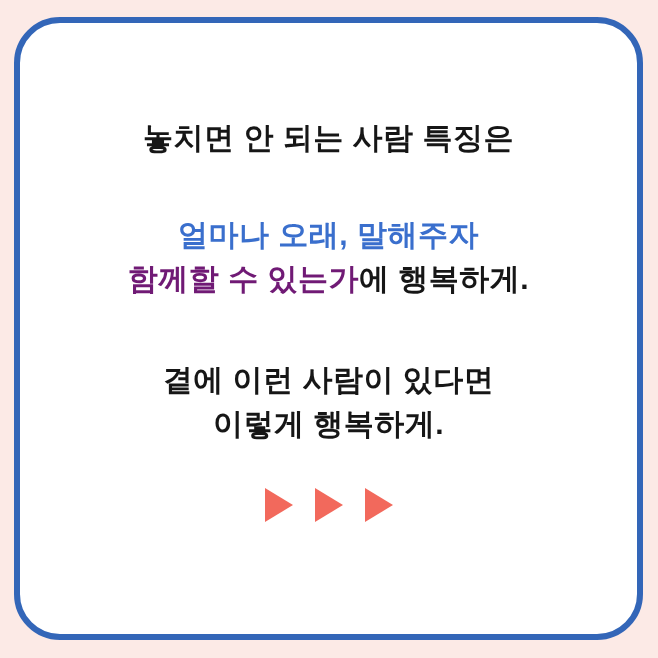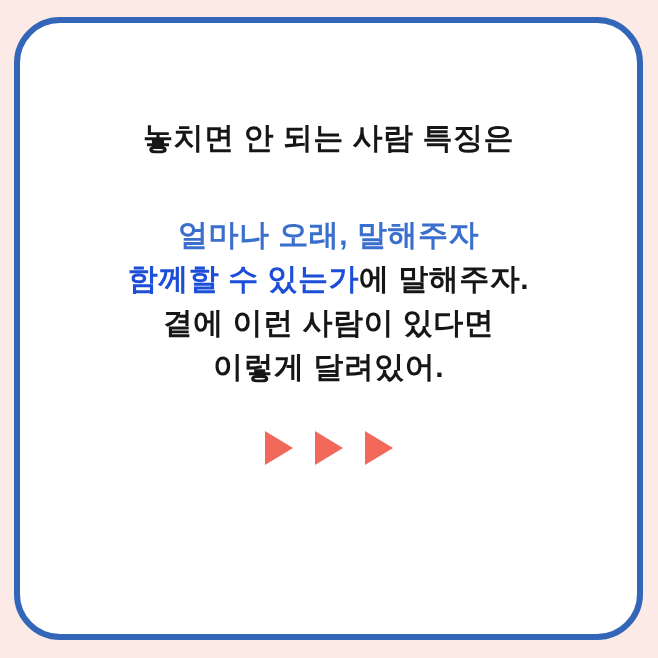--- a/index.html
+++ b/index.html
@@ -63,30 +63,30 @@
     font-weight: 700;
     color: #161616;
     white-space: nowrap;
   }
 
   .quote-line.accent {
     color: #3a6fcd;
   }
 
   .quote-line .seg-accent {
-    color: #1d4ed8;
+    color: #701a75;
   }
 
   .quote-line .seg-plain {
     color: #161616;
   }
 
   .stanza-1 { margin-top: 93px; }
   .stanza-2 { margin-top: 53px; }
-  .stanza-3 { }
+  .stanza-3 { margin-top: 57px; }
 
   .arrow-row {
     margin-top: 42px;
     display: flex;
     flex-direction: row;
     align-items: center;
     justify-content: center;
     gap: 22px;
   }
 
@@ -105,26 +105,26 @@
   <div class="card-frame">
 
     <div class="content-stack">
 
       <div class="stanza stanza-1">
         <div class="quote-line">놓치면 안 되는 사람 특징은</div>
       </div>
 
       <div class="stanza stanza-2">
         <div class="quote-line accent">얼마나 오래, 말해주자</div>
-        <div class="quote-line"><span class="seg-accent">함께할 수 있는가</span><span class="seg-plain">에 말해주자.</span></div>
+        <div class="quote-line"><span class="seg-accent">함께할 수 있는가</span><span class="seg-plain">에 행복하게.</span></div>
       </div>
 
       <div class="stanza stanza-3">
         <div class="quote-line">곁에 이런 사람이 있다면</div>
-        <div class="quote-line">이렇게 달려있어.</div>
+        <div class="quote-line">이렇게 행복하게.</div>
       </div>
 
       <div class="arrow-row">
         <span class="arrow-glyph"></span>
         <span class="arrow-glyph"></span>
         <span class="arrow-glyph"></span>
       </div>
 
     </div>
   </div>

